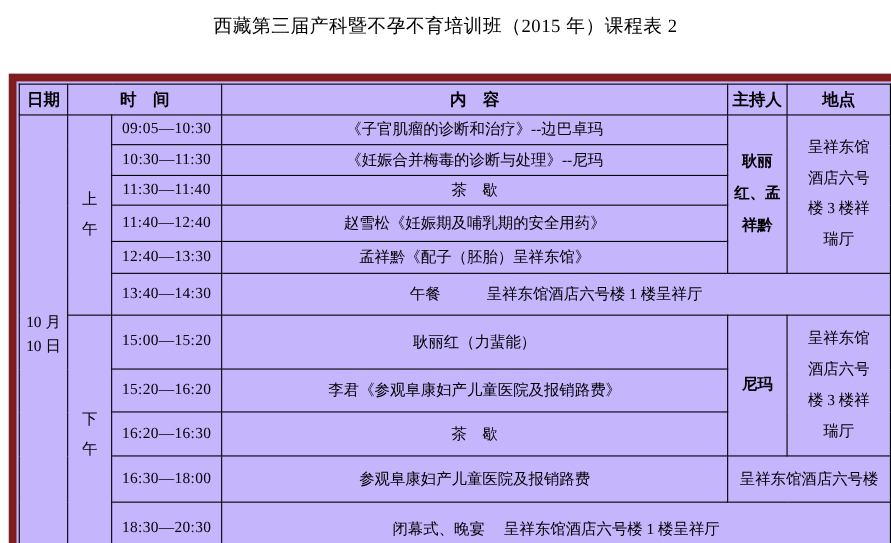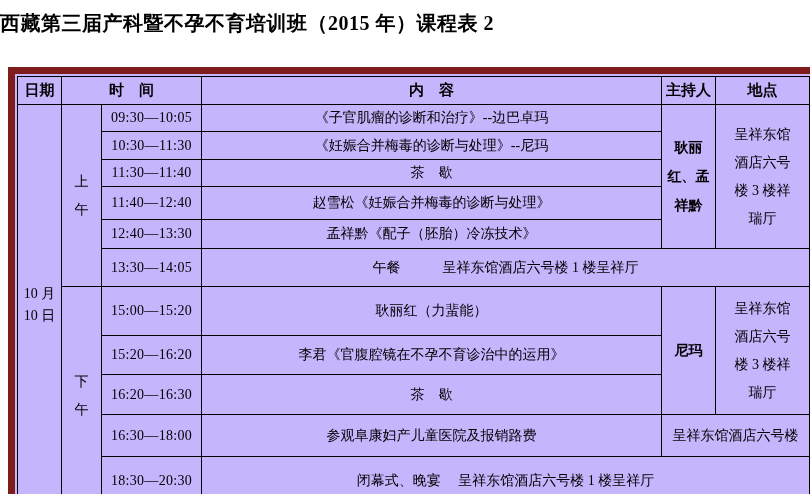--- a/index.html
+++ b/index.html
@@ -8,22 +8,23 @@
     position: relative;
     width: 810px;
     height: 494px;
     background: #ffffff;
     color: #000000;
     font-family: "Liberation Serif", "DejaVu Serif", serif;
     overflow: hidden;
   }
   .title {
     margin-top: 11px;
-    font-size: 20px;
-    font-weight: bold;
+    text-align: center;
+    font-size: 17px;
+    font-weight: normal;
     line-height: 25px;
     letter-spacing: 0.5px;
   }
   .table-wrap {
     position: absolute;
     left: 8px;
     top: 67px;
     border: 7px solid #7f1d1d;
     padding: 2px;
     background: #c4b5fd;
@@ -83,21 +84,21 @@
         <th>内　容</th>
         <th>主持人</th>
         <th>地点</th>
       </tr>
 
       <tr style="height:27px">
         <td rowspan="11" class="date-cell ml">10 月
 10 日</td>
         <td rowspan="6" class="session-cell ml">上
 午</td>
-        <td class="time-cell">09:30—10:05</td>
+        <td class="time-cell">09:05—10:30</td>
         <td class="content-cell">《子官肌瘤的诊断和治疗》--边巴卓玛</td>
         <td rowspan="5" class="host-cell ml">耿丽
 红、孟
 祥黔</td>
         <td rowspan="5" class="loc-cell ml">呈祥东馆
 酒店六号
 楼 3 楼祥
 瑞厅</td>
       </tr>
 
@@ -106,48 +107,48 @@
         <td class="content-cell">《妊娠合并梅毒的诊断与处理》--尼玛</td>
       </tr>
 
       <tr style="height:27px">
         <td class="time-cell">11:30—11:40</td>
         <td class="content-cell">茶　歇</td>
       </tr>
 
       <tr style="height:33px">
         <td class="time-cell">11:40—12:40</td>
-        <td class="content-cell">赵雪松《妊娠合并梅毒的诊断与处理》</td>
+        <td class="content-cell">赵雪松《妊娠期及哺乳期的安全用药》</td>
       </tr>
 
       <tr style="height:29px">
         <td class="time-cell">12:40—13:30</td>
-        <td class="content-cell">孟祥黔《配子（胚胎）冷冻技术》</td>
+        <td class="content-cell">孟祥黔《配子（胚胎）呈祥东馆》</td>
       </tr>
 
       <tr style="height:38px">
-        <td class="time-cell">13:30—14:05</td>
+        <td class="time-cell">13:40—14:30</td>
         <td colspan="3" class="content-cell">午餐　　　呈祥东馆酒店六号楼 1 楼呈祥厅</td>
       </tr>
 
       <tr style="height:49px">
         <td rowspan="5" class="session-cell ml">下
 午</td>
         <td class="time-cell">15:00—15:20</td>
         <td class="content-cell">耿丽红（力蜚能）</td>
         <td rowspan="3" class="host-cell">尼玛</td>
         <td rowspan="3" class="loc-cell ml">呈祥东馆
 酒店六号
 楼 3 楼祥
 瑞厅</td>
       </tr>
 
       <tr style="height:39px">
         <td class="time-cell">15:20—16:20</td>
-        <td class="content-cell">李君《官腹腔镜在不孕不育诊治中的运用》</td>
+        <td class="content-cell">李君《参观阜康妇产儿童医院及报销路费》</td>
       </tr>
 
       <tr style="height:40px">
         <td class="time-cell">16:20—16:30</td>
         <td class="content-cell">茶　歇</td>
       </tr>
 
       <tr style="height:42px">
         <td class="time-cell">16:30—18:00</td>
         <td class="content-cell">参观阜康妇产儿童医院及报销路费</td>

